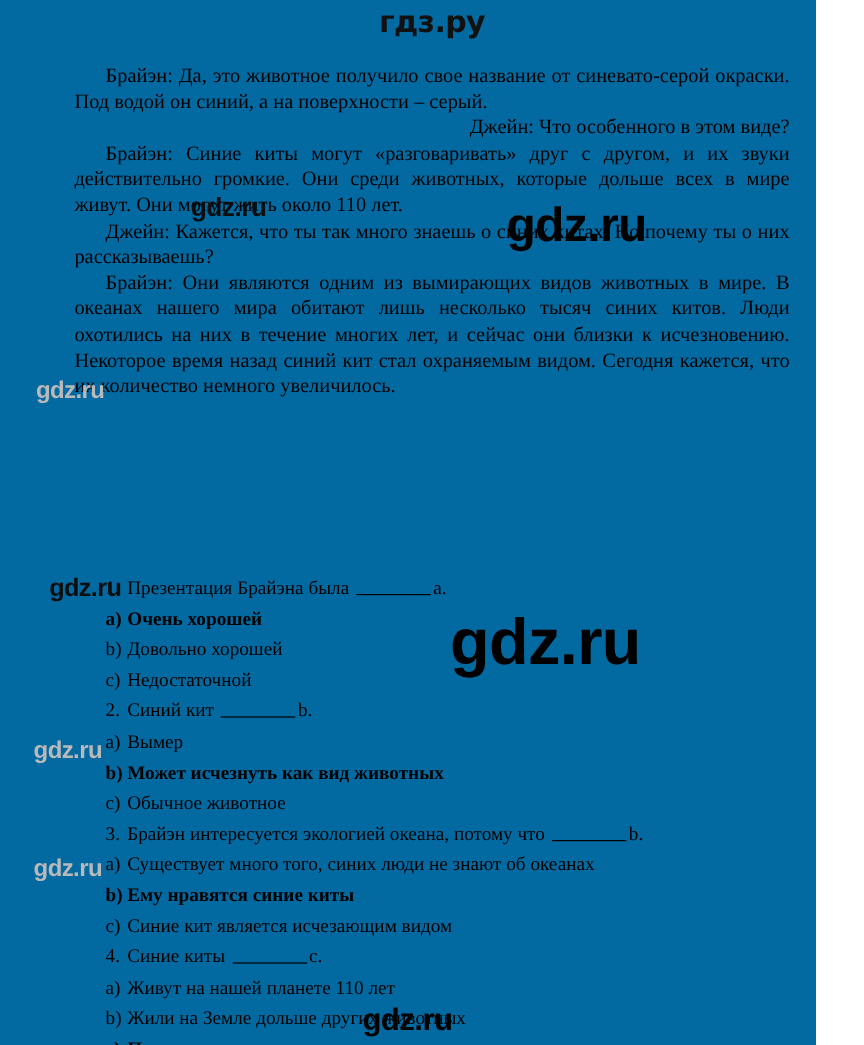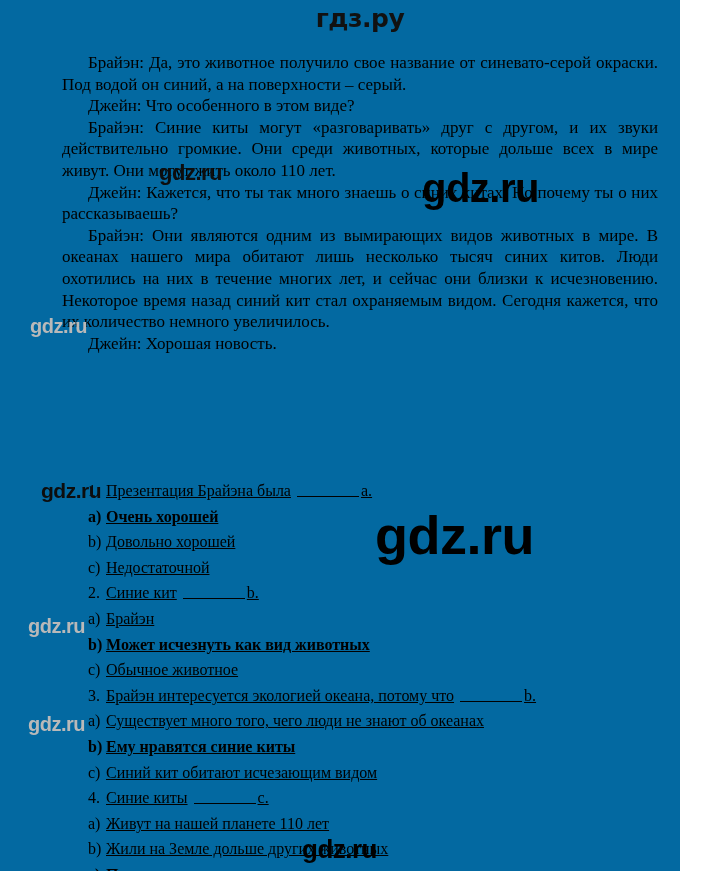--- a/index.html
+++ b/index.html
@@ -40,21 +40,21 @@
   }
   p.para {
     margin: 0;
     text-align: justify;
     text-indent: 26px;
     font-size: 17px;
     line-height: 21.6px;
     hyphens: none;
   }
   p.para.last-left {
-    text-align: left;
+    text-align: right;
   }
 
   
   .quiz {
     position: absolute;
     left: 62px;
     top: 478px;
     width: 600px;
     font-size: 16px;
     line-height: 25.6px;
@@ -66,21 +66,20 @@
   }
   .qrow .label {
     width: 44px;
     flex: 0 0 44px;
     text-align: left;
     padding-left: 26px;
     box-sizing: border-box;
   }
   .qrow .txt {
     flex: 1 1 auto;
-    text-decoration: underline;
   }
   .qrow.bold .label,
   .qrow.bold .txt {
     font-weight: bold;
   }
   .blank {
     display: inline-block;
     width: 62px;
     border-bottom: 1px solid #000;
     margin: 0 2px -1px 6px;
@@ -114,21 +113,20 @@
 <div class="page">
 
   <div class="site-logo">гдз.ру</div>
 
   <div class="content">
     <p class="para">Брайэн: Да, это животное получило свое название от синевато-серой окраски. Под водой он синий, а на поверхности – серый.</p>
     <p class="para last-left">Джейн: Что особенного в этом виде?</p>
     <p class="para">Брайэн: Синие киты могут «разговаривать» друг с другом, и их звуки действительно громкие. Они среди животных, которые дольше всех в мире живут. Они могут жить около 110 лет.</p>
     <p class="para">Джейн: Кажется, что ты так много знаешь о синих китах. Но почему ты о них рассказываешь?</p>
     <p class="para">Брайэн: Они являются одним из вымирающих видов животных в мире. В океанах нашего мира обитают лишь несколько тысяч синих китов. Люди охотились на них в течение многих лет, и сейчас они близки к исчезновению. Некоторое время назад синий кит стал охраняемым видом. Сегодня кажется, что их количество немного увеличилось.</p>
-    <p class="para last-left">Джейн: Хорошая новость.</p>
   </div>
 
   <div class="quiz">
       <div class="qrow">
         <span class="label">1.</span>
         <span class="txt"><span>Презентация Брайэна была</span><span class="blank"></span><span>a.</span></span>
       </div>
       <div class="qrow bold">
         <span class="label">a)</span>
         <span class="txt">Очень хорошей</span>
@@ -136,49 +134,49 @@
       <div class="qrow">
         <span class="label">b)</span>
         <span class="txt">Довольно хорошей</span>
       </div>
       <div class="qrow">
         <span class="label">c)</span>
         <span class="txt">Недостаточной</span>
       </div>
       <div class="qrow">
         <span class="label">2.</span>
-        <span class="txt"><span>Синие кит</span><span class="blank"></span><span>b.</span></span>
-      </div>
-      <div class="qrow">
-        <span class="label">a)</span>
-        <span class="txt">Брайэн</span>
+        <span class="txt"><span>Синий кит</span><span class="blank"></span><span>b.</span></span>
+      </div>
+      <div class="qrow">
+        <span class="label">a)</span>
+        <span class="txt">Вымер</span>
       </div>
       <div class="qrow bold">
         <span class="label">b)</span>
         <span class="txt">Может исчезнуть как вид животных</span>
       </div>
       <div class="qrow">
         <span class="label">c)</span>
         <span class="txt">Обычное животное</span>
       </div>
       <div class="qrow">
         <span class="label">3.</span>
         <span class="txt"><span>Брайэн интересуется экологией океана, потому что</span><span class="blank"></span><span>b.</span></span>
       </div>
       <div class="qrow">
         <span class="label">a)</span>
-        <span class="txt">Существует много того, чего люди не знают об океанах</span>
+        <span class="txt">Существует много того, синих люди не знают об океанах</span>
       </div>
       <div class="qrow bold">
         <span class="label">b)</span>
         <span class="txt">Ему нравятся синие киты</span>
       </div>
       <div class="qrow">
         <span class="label">c)</span>
-        <span class="txt">Синий кит обитают исчезающим видом</span>
+        <span class="txt">Синие кит является исчезающим видом</span>
       </div>
       <div class="qrow">
         <span class="label">4.</span>
         <span class="txt"><span>Синие киты</span><span class="blank"></span><span>c.</span></span>
       </div>
       <div class="qrow">
         <span class="label">a)</span>
         <span class="txt">Живут на нашей планете 110 лет</span>
       </div>
       <div class="qrow">

